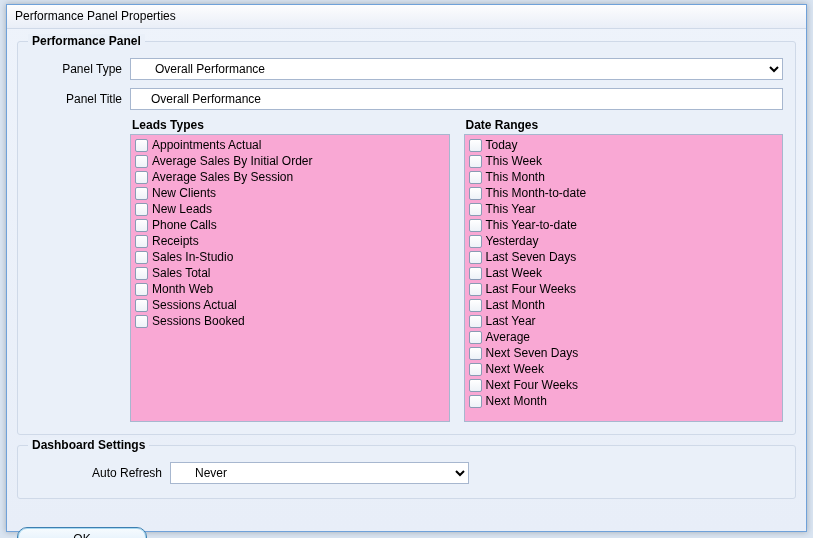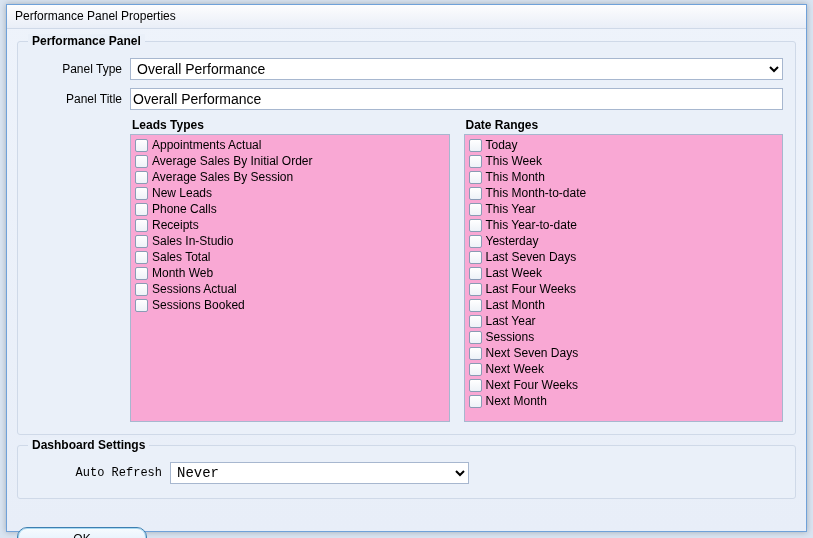--- a/index.html
+++ b/index.html
@@ -69,22 +69,22 @@
     color: #000;
   }
   .form-field { flex: 1; }
 
   select.combo, input.textfield {
     width: 100%;
     height: 22px;
     border: 1px solid #a7b7cf;
     background: #fff;
     font-family: inherit;
-    font-size: 14px;
-    padding: 1px 2px;
+    font-size: 12px;
+    padding: 1px 20px;
   }
   select.combo-sm { width: 299px; }
 
   .dual-lists {
     display: flex;
     gap: 14px;
     margin-left: 100px;
   }
   .list-block { flex: 1; min-width: 0; }
   .list-title {
@@ -173,20 +173,24 @@
                 <div class="list-item">
                   <span class="chk"></span>
                   <span>Average Sales By Initial Order</span>
                 </div>
                 <div class="list-item">
                   <span class="chk"></span>
                   <span>Average Sales By Session</span>
                 </div>
                 <div class="list-item">
                   <span class="chk"></span>
+                  <span>New Clients</span>
+                </div>
+                <div class="list-item">
+                  <span class="chk"></span>
                   <span>New Leads</span>
                 </div>
                 <div class="list-item">
                   <span class="chk"></span>
                   <span>Phone Calls</span>
                 </div>
                 <div class="list-item">
                   <span class="chk"></span>
                   <span>Receipts</span>
                 </div>
@@ -258,21 +262,21 @@
                 <div class="list-item">
                   <span class="chk"></span>
                   <span>Last Month</span>
                 </div>
                 <div class="list-item">
                   <span class="chk"></span>
                   <span>Last Year</span>
                 </div>
                 <div class="list-item">
                   <span class="chk"></span>
-                  <span>Sessions</span>
+                  <span>Average</span>
                 </div>
                 <div class="list-item">
                   <span class="chk"></span>
                   <span>Next Seven Days</span>
                 </div>
                 <div class="list-item">
                   <span class="chk"></span>
                   <span>Next Week</span>
                 </div>
                 <div class="list-item">
@@ -283,21 +287,21 @@
                   <span class="chk"></span>
                   <span>Next Month</span>
                 </div>
               </div>
           </div>
         </div>
       </div>
 
       <div class="groupbox" style="padding-top:16px;">
         <div class="legend">Dashboard Settings</div>
-        <div class="form-row" style="margin-bottom:2px;font-family:Liberation Mono, monospace;">
+        <div class="form-row" style="margin-bottom:2px;">
           <div class="form-label" style="width:140px;">Auto Refresh</div>
           <div class="form-field">
             <select class="combo combo-sm">
               <option>Never</option>
             </select>
           </div>
         </div>
       </div>
 
     </div>

